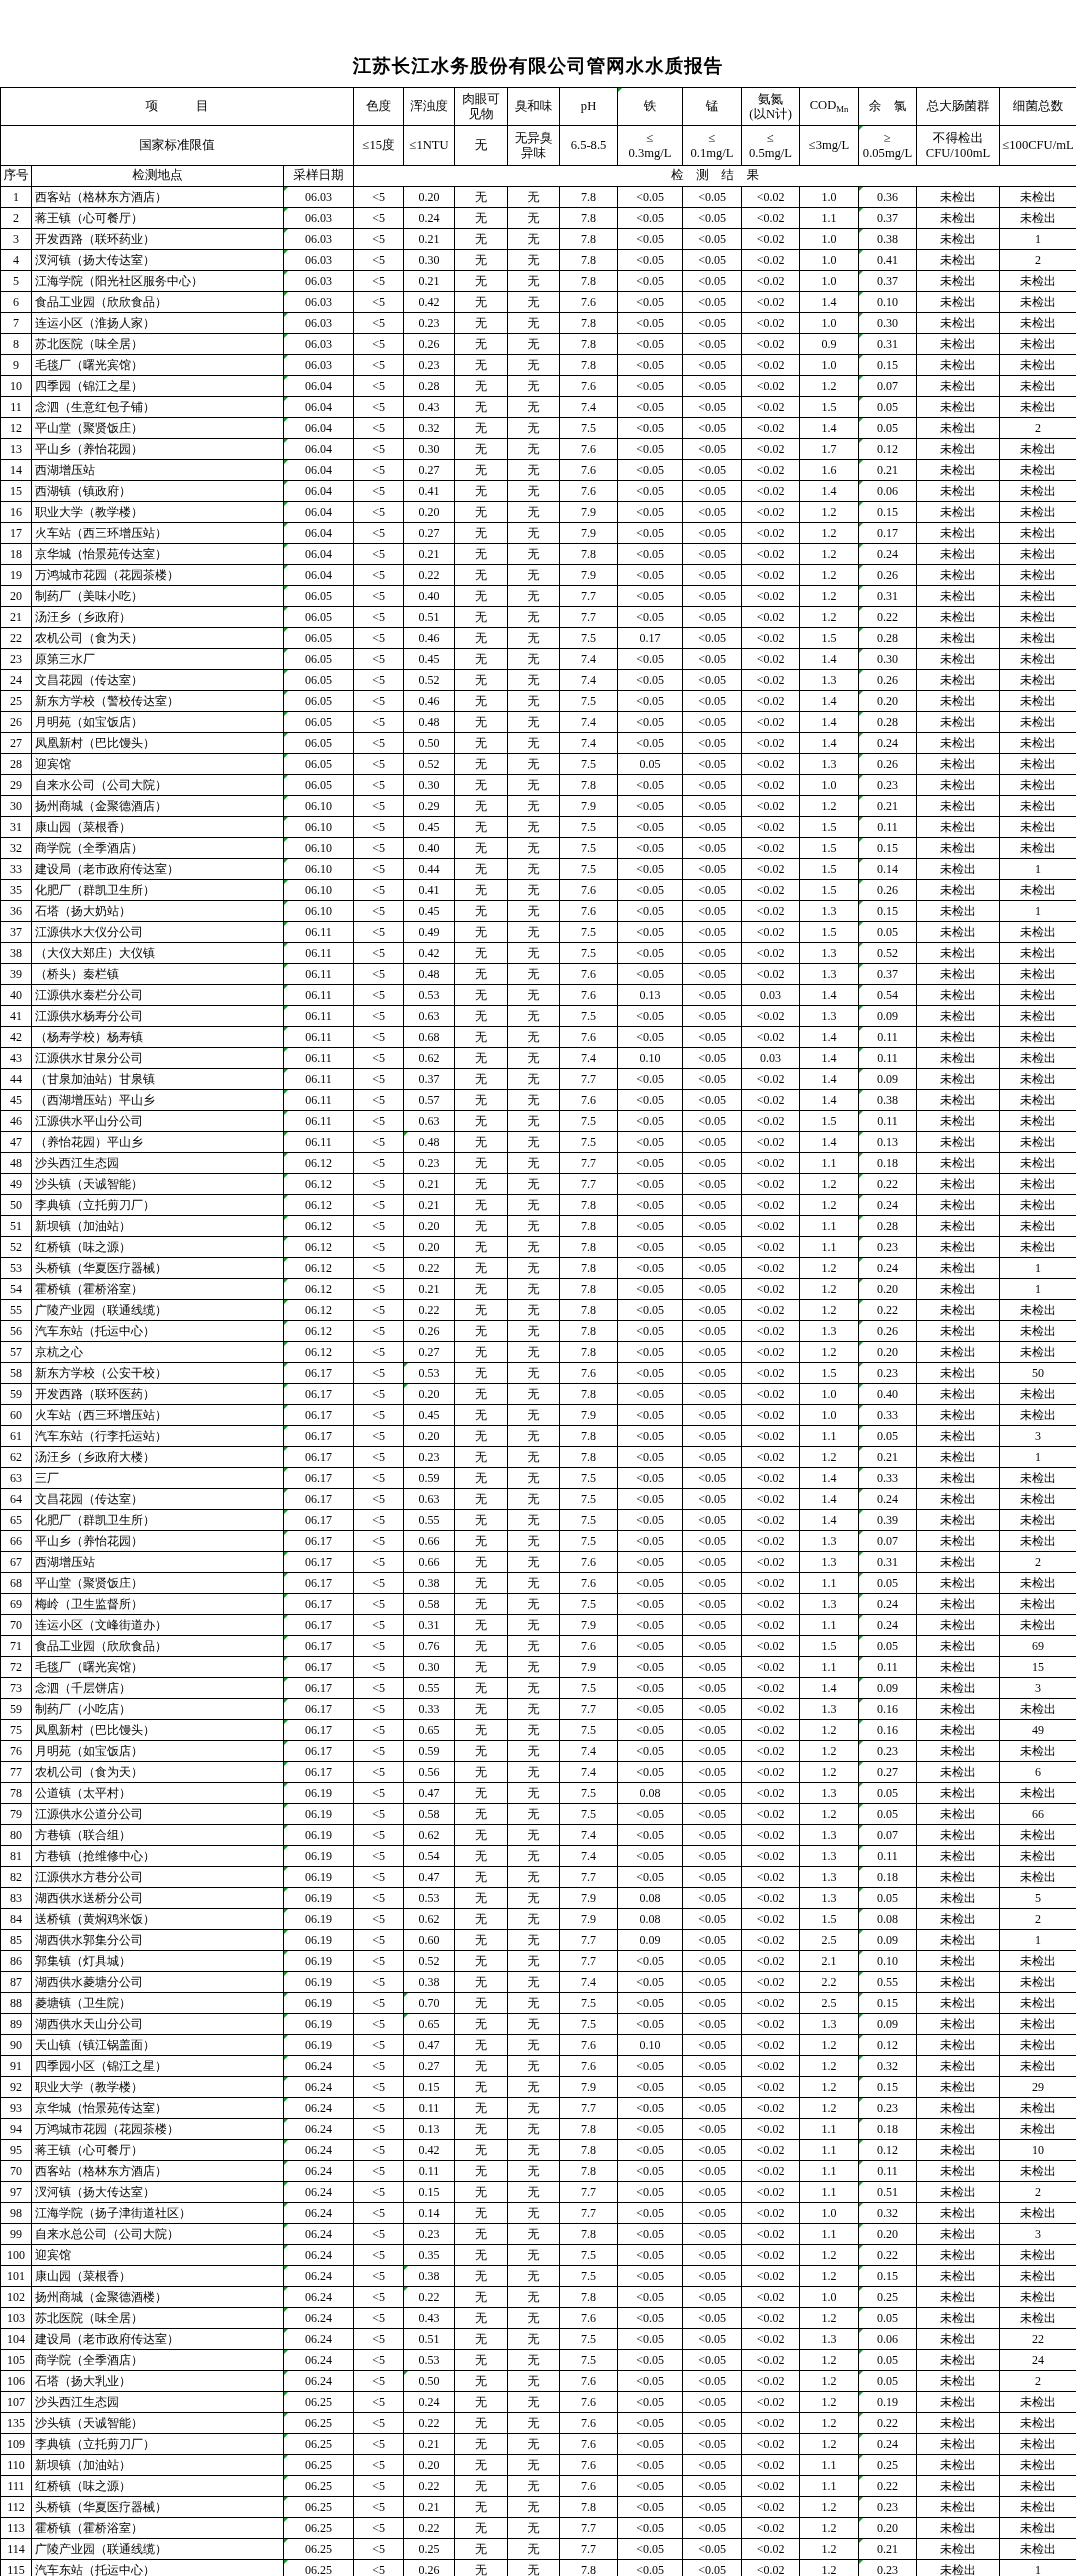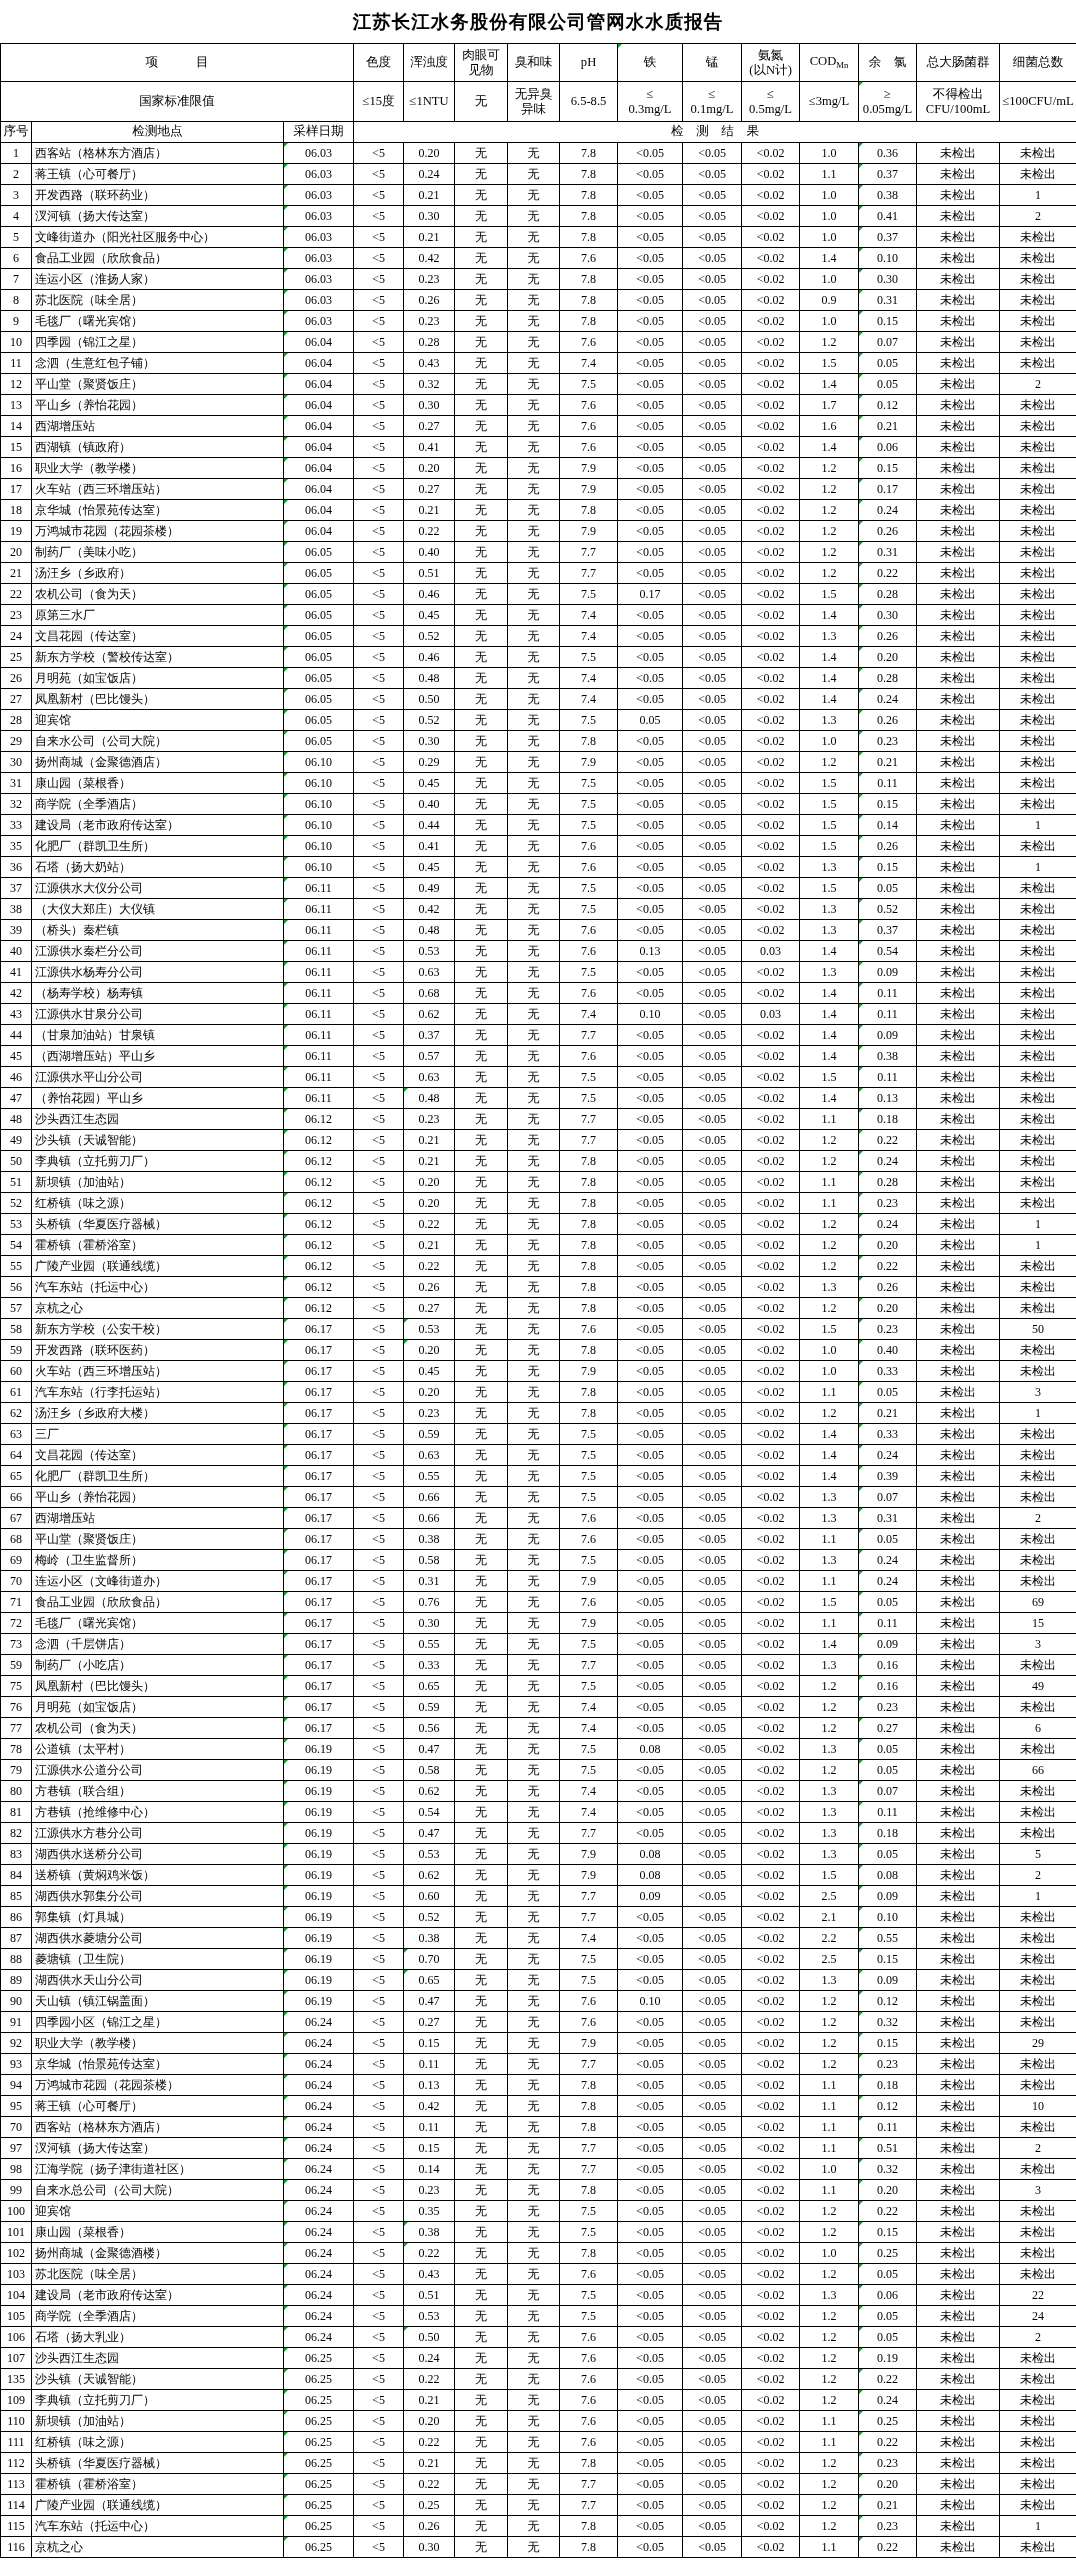--- a/index.html
+++ b/index.html
@@ -5,21 +5,21 @@
   html,body{margin:0;padding:0;}
   body{
     width:1076px;height:2576px;background:#fff;color:#000;
     font-family:"Liberation Serif","DejaVu Serif",serif;
     overflow:hidden;
   }
   .page{width:1076px;}
   .title{
     height:43px;display:flex;align-items:center;justify-content:center;
     font-family:"Liberation Sans","DejaVu Sans",sans-serif;
-    font-weight:bold;font-size:18.5px;letter-spacing:1px;
+    font-weight:bold;font-size:18.5px;letter-spacing:1px;margin-top:44px;
   }
   table{border-collapse:collapse;table-layout:fixed;width:1076px;}
   th,td{
     border:1px solid #000;padding:0;text-align:center;font-weight:normal;
     overflow:hidden;white-space:nowrap;position:relative;vertical-align:middle;
   }
   thead th{font-size:12.6px;line-height:1.25;font-family:Liberation Serif, serif;}
   tr.hrow1{height:38px;}
   tr.hrow2{height:40px;}
   tr.hrow3{height:21.4px;}
@@ -183,21 +183,21 @@
           <td>&lt;0.05</td>
           <td>&lt;0.05</td>
           <td>&lt;0.02</td>
           <td>1.0</td>
           <td class="flag">0.41</td>
           <td>未检出</td>
           <td>2</td>
         </tr>
         <tr>
           <td>5</td>
-          <td class="loc">文峰街道办（阳光社区服务中心）</td>
+          <td class="loc">江海学院（阳光社区服务中心）</td>
           <td class="flag">06.03</td>
           <td>&lt;5</td>
           <td>0.21</td>
           <td>无</td>
           <td>无</td>
           <td>7.8</td>
           <td>&lt;0.05</td>
           <td>&lt;0.05</td>
           <td>&lt;0.02</td>
           <td>1.0</td>

